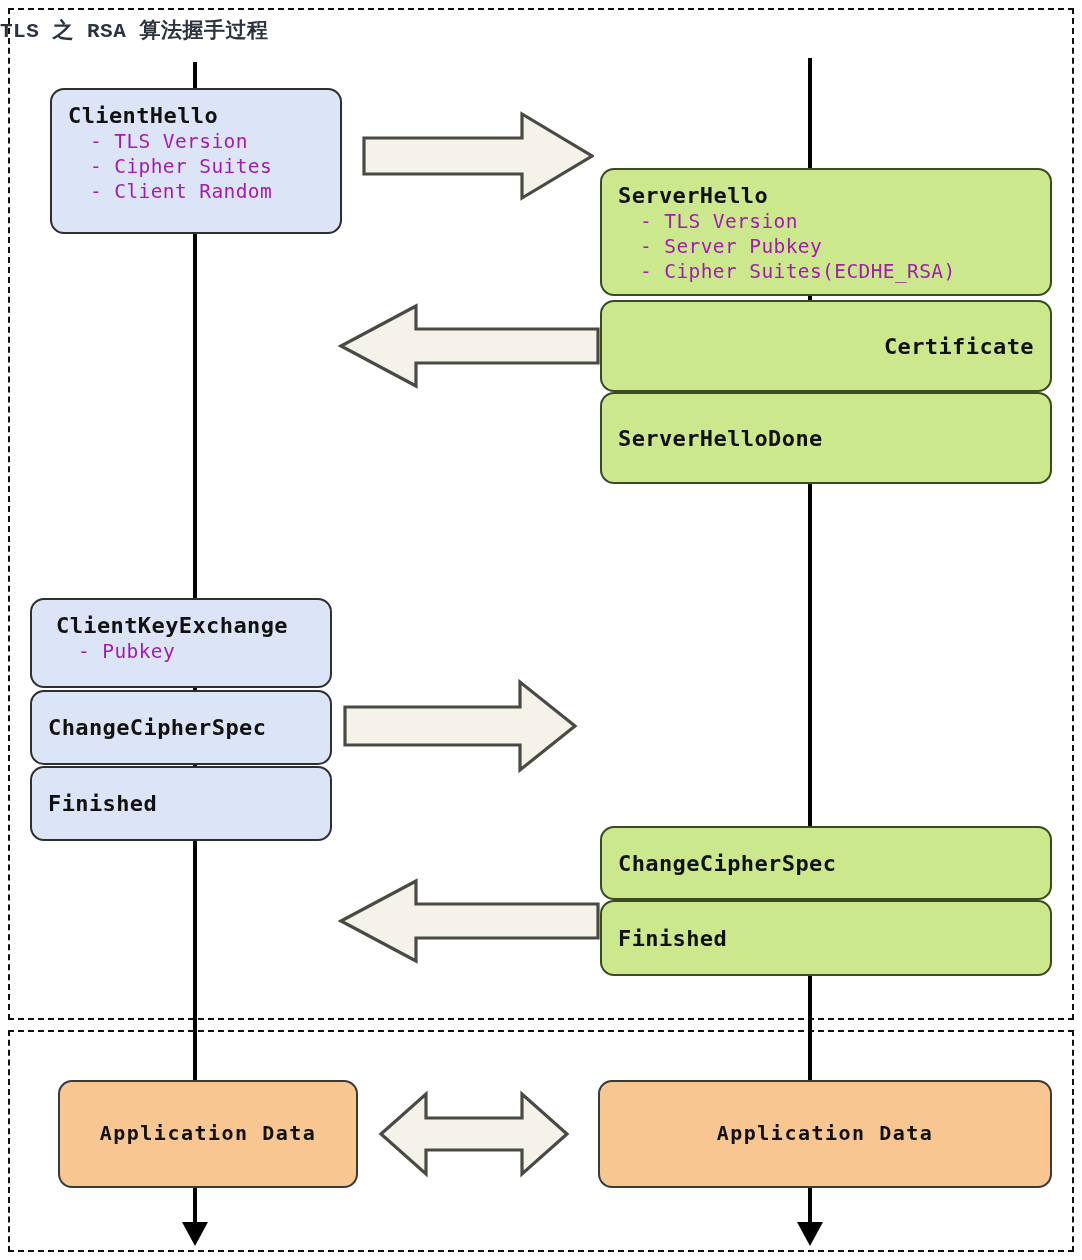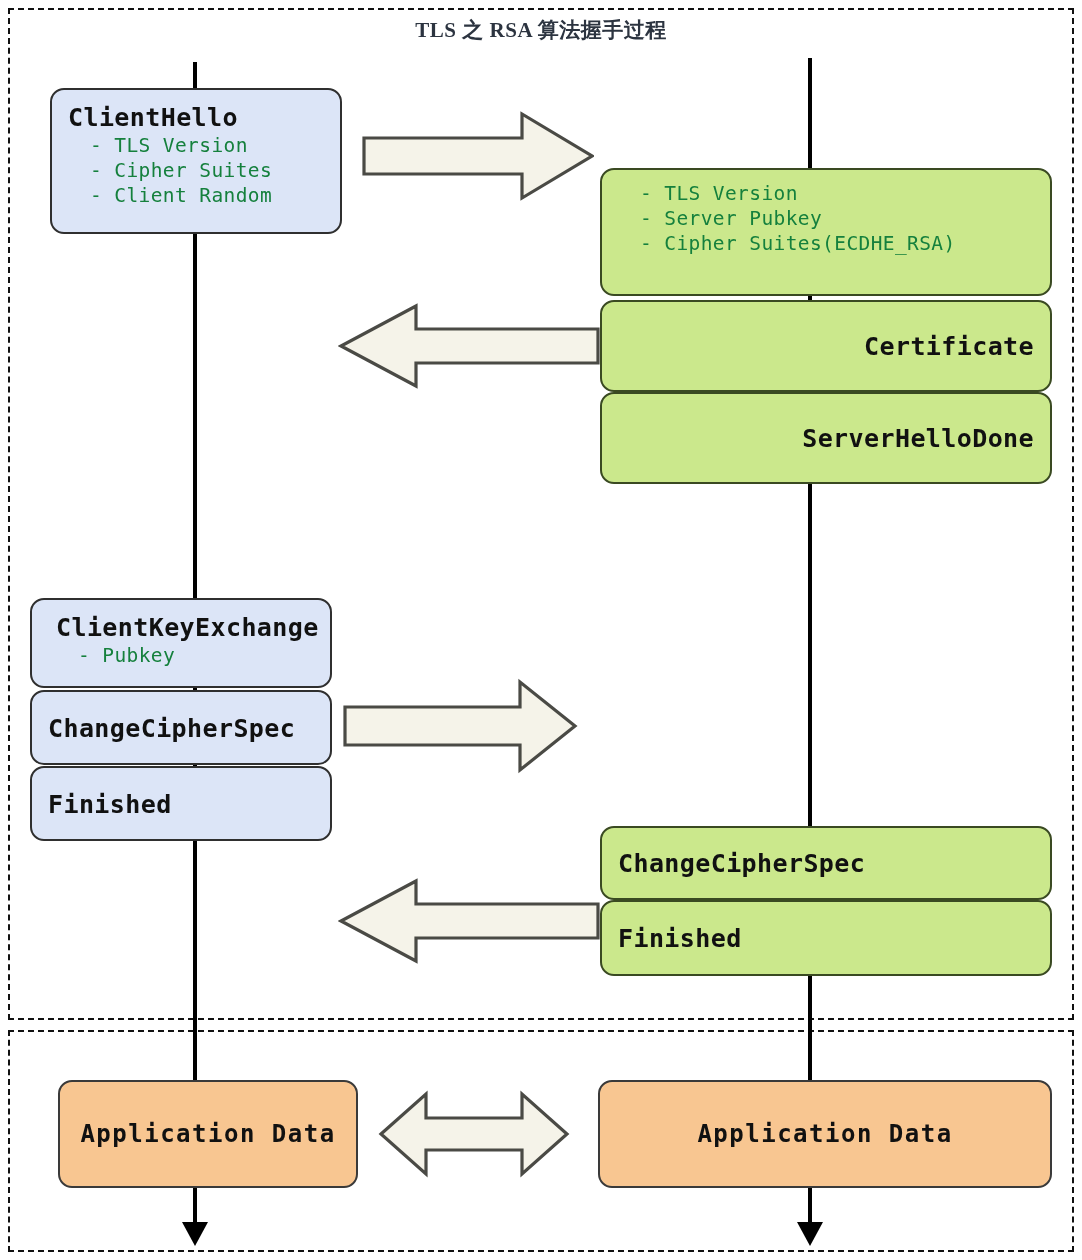--- a/index.html
+++ b/index.html
@@ -25,22 +25,21 @@
     box-sizing: border-box;
     background: transparent;
   }
 
   
   .diagram-title {
     position: absolute;
     left: 0;
     width: 1082px;
     top: 16px;
-    text-align: center;
-    font-family: Liberation Serif, serif;
+    font-family: Liberation Mono, monospace;
     font-weight: bold;
     font-size: 21px;
     color: #2c3440;
     letter-spacing: 0.5px;
   }
 
   
   .lifeline {
     position: absolute;
     width: 4px;
@@ -66,40 +65,40 @@
     line-height: 1.28;
     color: #111111;
     z-index: 3;
   }
   .msg-box.blue   { background: #dce5f7; border-color: #2f2f2f; }
   .msg-box.green  { background: #cbe88c; border-color: #3a4a22; }
   .msg-box.orange { background: #f8c691; border-color: #3a3a3a; }
 
   .msg-title {
     font-weight: bold;
-    font-size: 25px;
+    font-size: 22px;
     white-space: pre;
     letter-spacing: 0.4px;
   }
   .msg-item {
     font-weight: normal;
     font-size: 19.5px;
-    color: #15803d;
+    color: #a21caf;
     white-space: pre;
     padding-left: 22px;
     letter-spacing: 0.4px;
   }
   .msg-box.centered {
     display: flex;
     align-items: center;
     justify-content: center;
     padding: 0;
   }
   .msg-box.centered .msg-title {
-    font-size: 24px;
+    font-size: 20px;
     letter-spacing: 1.5px;
   }
   .msg-box.vcenter {
     display: flex;
     flex-direction: column;
     justify-content: center;
   }
 
   
   .arrow-svg {
@@ -128,30 +127,31 @@
     <div class="msg-item">- TLS Version</div>
     <div class="msg-item">- Cipher Suites</div>
     <div class="msg-item">- Client Random</div>
   </div>
 
   <svg class="arrow-svg" style="left:362px; top:110px;" width="232" height="92" viewBox="0 0 232 92">
     <polygon points="2,28 160,28 160,4 230,46 160,88 160,64 2,64" fill="#f5f3e9" stroke="#4a4a45" stroke-width="3.2" stroke-linejoin="miter"></polygon>
   </svg>
 
   <div class="msg-box green" style="left:600px; top:168px; width:452px; height:128px;">
+    <div class="msg-title">ServerHello</div>
     <div class="msg-item">- TLS Version</div>
     <div class="msg-item">- Server Pubkey</div>
     <div class="msg-item">- Cipher Suites(ECDHE_RSA)</div>
   </div>
 
   <div class="msg-box green vcenter" style="left:600px; top:300px; width:452px; height:92px;text-align:right;">
     <div class="msg-title">Certificate</div>
   </div>
 
-  <div class="msg-box green vcenter" style="left:600px; top:392px; width:452px; height:92px;text-align:right;">
+  <div class="msg-box green vcenter" style="left:600px; top:392px; width:452px; height:92px;">
     <div class="msg-title">ServerHelloDone</div>
   </div>
 
   <svg class="arrow-svg" style="left:338px; top:303px;" width="262" height="86" viewBox="0 0 262 86">
     <polygon points="260,26 78,26 78,3 3,43 78,83 78,60 260,60" fill="#f5f3e9" stroke="#4a4a45" stroke-width="3.2" stroke-linejoin="miter"></polygon>
   </svg>
 
   <div class="msg-box blue" style="left:30px; top:598px; width:302px; height:90px;padding-left:24px;">
     <div class="msg-title">ClientKeyExchange</div>
     <div class="msg-item">- Pubkey</div>

